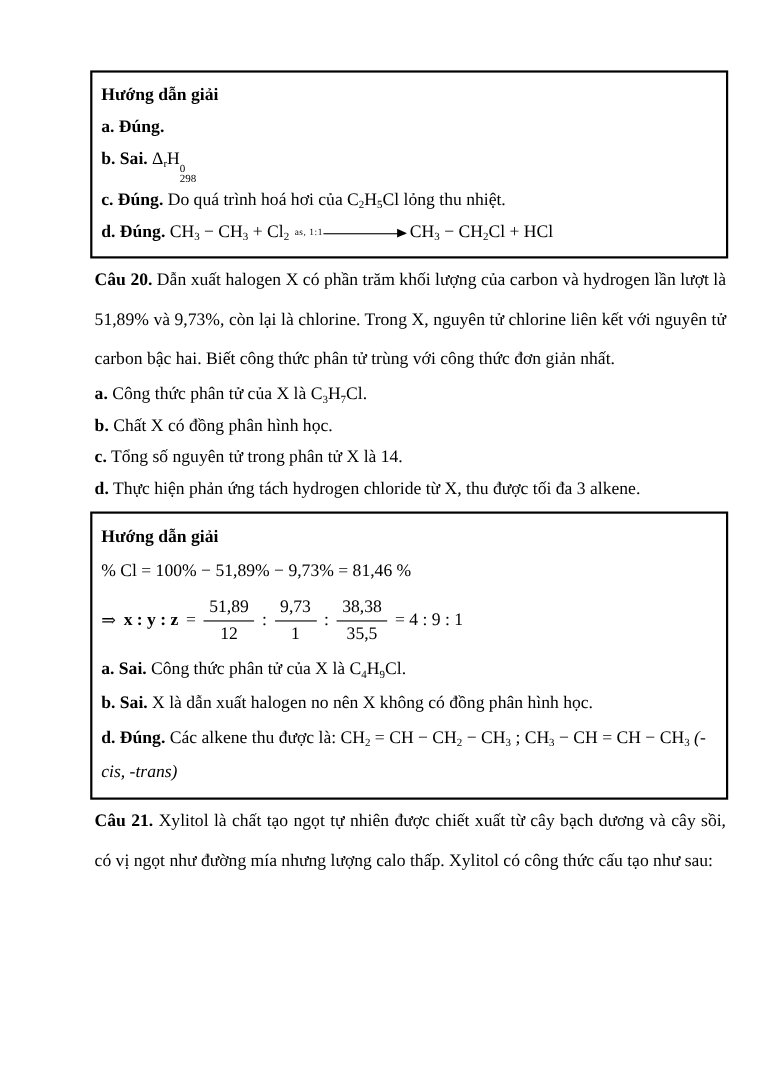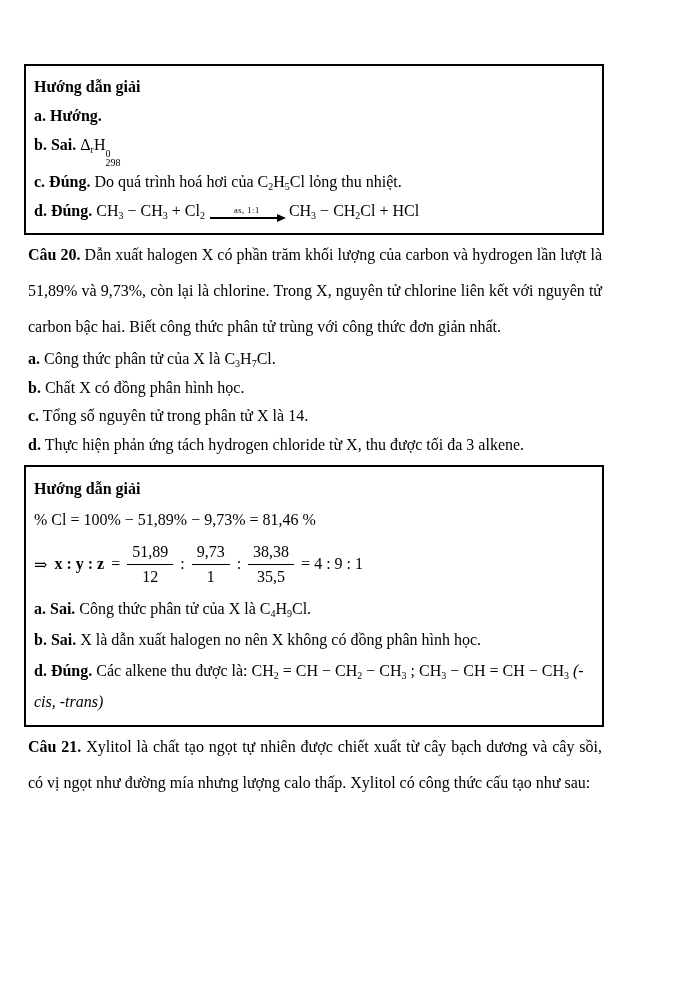--- a/index.html
+++ b/index.html
@@ -5,21 +5,21 @@
   * { box-sizing: border-box; }
   html,body { margin:0; padding:0; }
   body {
     width: 694px; height: 982px;
     background: #ffffff;
     color: #000000;
     font-family: "Liberation Serif", "DejaVu Serif", serif;
     font-size: 16px;
     overflow: hidden;
   }
-  .page { padding: 64px 57px 0 24px; }
+  .page { padding: 64px 57px 0 82px; }
 
   .box {
     border: 2px solid #000;
     padding: 6px 8px 8px 8px;
     width: 580px;
   }
   .box p { margin: 0; }
 
   #box1 p { line-height: 29px; }
   #box2 p { line-height: 31px; }
@@ -37,21 +37,21 @@
   sup { vertical-align: 6px; }
 
   
   .supsub {
     display: inline-flex; flex-direction: column; align-items: flex-start;
     font-size: 10px; line-height: 9px; vertical-align: -7px; margin-right: 3px;
   }
 
   
   .rxn {
-    display: inline-flex; flex-direction: column; align-items: center;
+    display: inline-flex; flex-direction: row; align-items: center;
     vertical-align: middle; margin: 0 5px;
   }
   .rxn-label { font-size: 8.5px; line-height: 9px; letter-spacing: 0.5px; }
   .rxn-arrow { position: relative; width: 74px; height: 1.4px; background: #000; margin-top: 2px; }
   .rxn-arrow::after {
     content: ""; position: absolute; right: -2px; top: -3.6px;
     border-left: 9px solid #000;
     border-top: 4.3px solid transparent;
     border-bottom: 4.3px solid transparent;
   }
@@ -63,21 +63,21 @@
   .frac .num { display: block; padding: 0 5px 1px 5px; border-bottom: 1.4px solid #000; line-height: 22px; text-align: center; }
   .frac .den { display: block; padding: 1px 5px 0 5px; line-height: 22px; }
 </style>
 </head>
 <body>
 
 <div class="page">
 
   <section class="box" id="box1">
     <p class="b">Hướng dẫn giải</p>
-    <p><b>a. Hướng.</b></p>
+    <p><b>a. Đúng.</b></p>
     <p>
       <b>b. Sai.</b>
       <span>Δ<sub>r</sub>H</span><span class="supsub">
           <span>0</span>
           <span>298</span>
         </span>
     </p>
     <p>
       <b>c. Đúng.</b>
       <span>Do quá trình hoá hơi của C<sub>2</sub>H<sub>5</sub>Cl lỏng thu nhiệt.</span>

